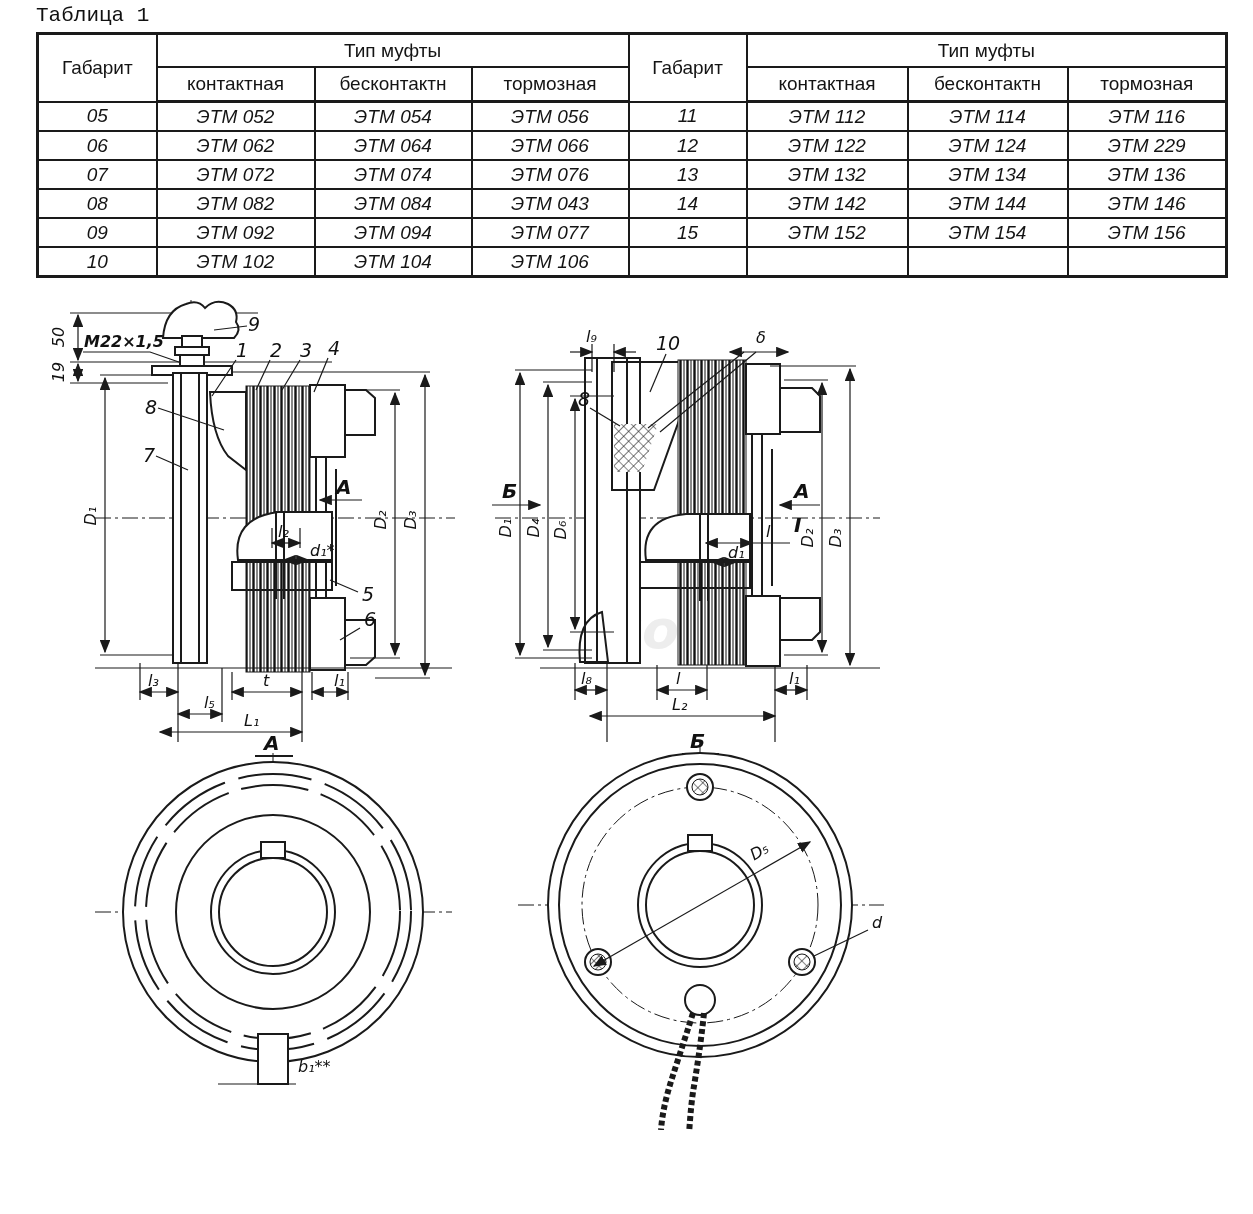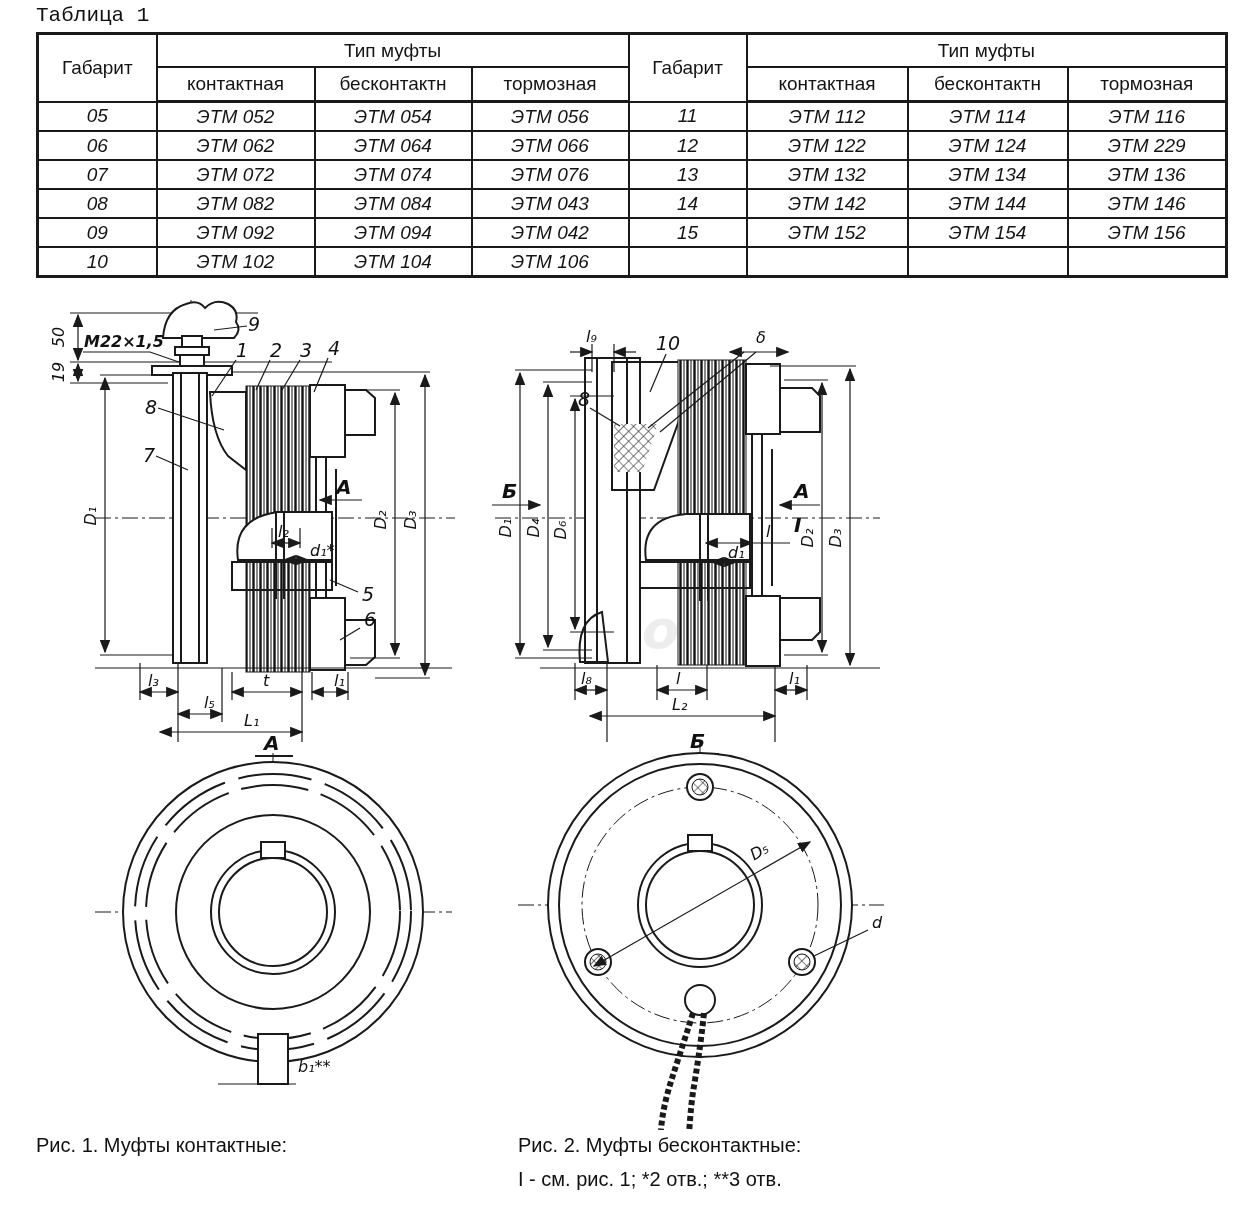--- a/index.html
+++ b/index.html
@@ -97,21 +97,21 @@
       <td>ЭТМ 043</td>
       <td>14</td>
       <td>ЭТМ 142</td>
       <td>ЭТМ 144</td>
       <td>ЭТМ 146</td>
     </tr>
     <tr class="r">
       <td>09</td>
       <td>ЭТМ 092</td>
       <td>ЭТМ 094</td>
-      <td>ЭТМ 042</td>
+      <td>ЭТМ 077</td>
       <td>15</td>
       <td>ЭТМ 152</td>
       <td>ЭТМ 154</td>
       <td>ЭТМ 156</td>
     </tr>
     <tr class="r">
       <td>10</td>
       <td>ЭТМ 102</td>
       <td>ЭТМ 104</td>
       <td>ЭТМ 106</td>
@@ -345,20 +345,15 @@
       <path class="thin" d="M868,930L814,956"></path>
       <text class="lbl" x="872" y="928">d</text>
 
       <circle class="ln f" cx="700" cy="1000" r="15"></circle>
       <path class="wire" d="M693,1013C684,1042 676,1065 669,1088C665,1102 662,1116 661,1130"></path>
       <path class="wire" d="M704,1013C701,1042 697,1068 693,1092C691,1106 690,1120 689,1134"></path>
     </g>
   </svg>
 
   <div class="cap" style="left:36px">
-    <div>Рис. 1. Муфты контактные:</div>
   </div>
-  <div class="cap" style="left:518px">
-    <div>Рис. 2. Муфты бесконтактные:</div>
-    <div>I - см. рис. 1; *2 отв.; **3 отв.</div>
-  </div>
 
 </div>
 
 </body></html>

